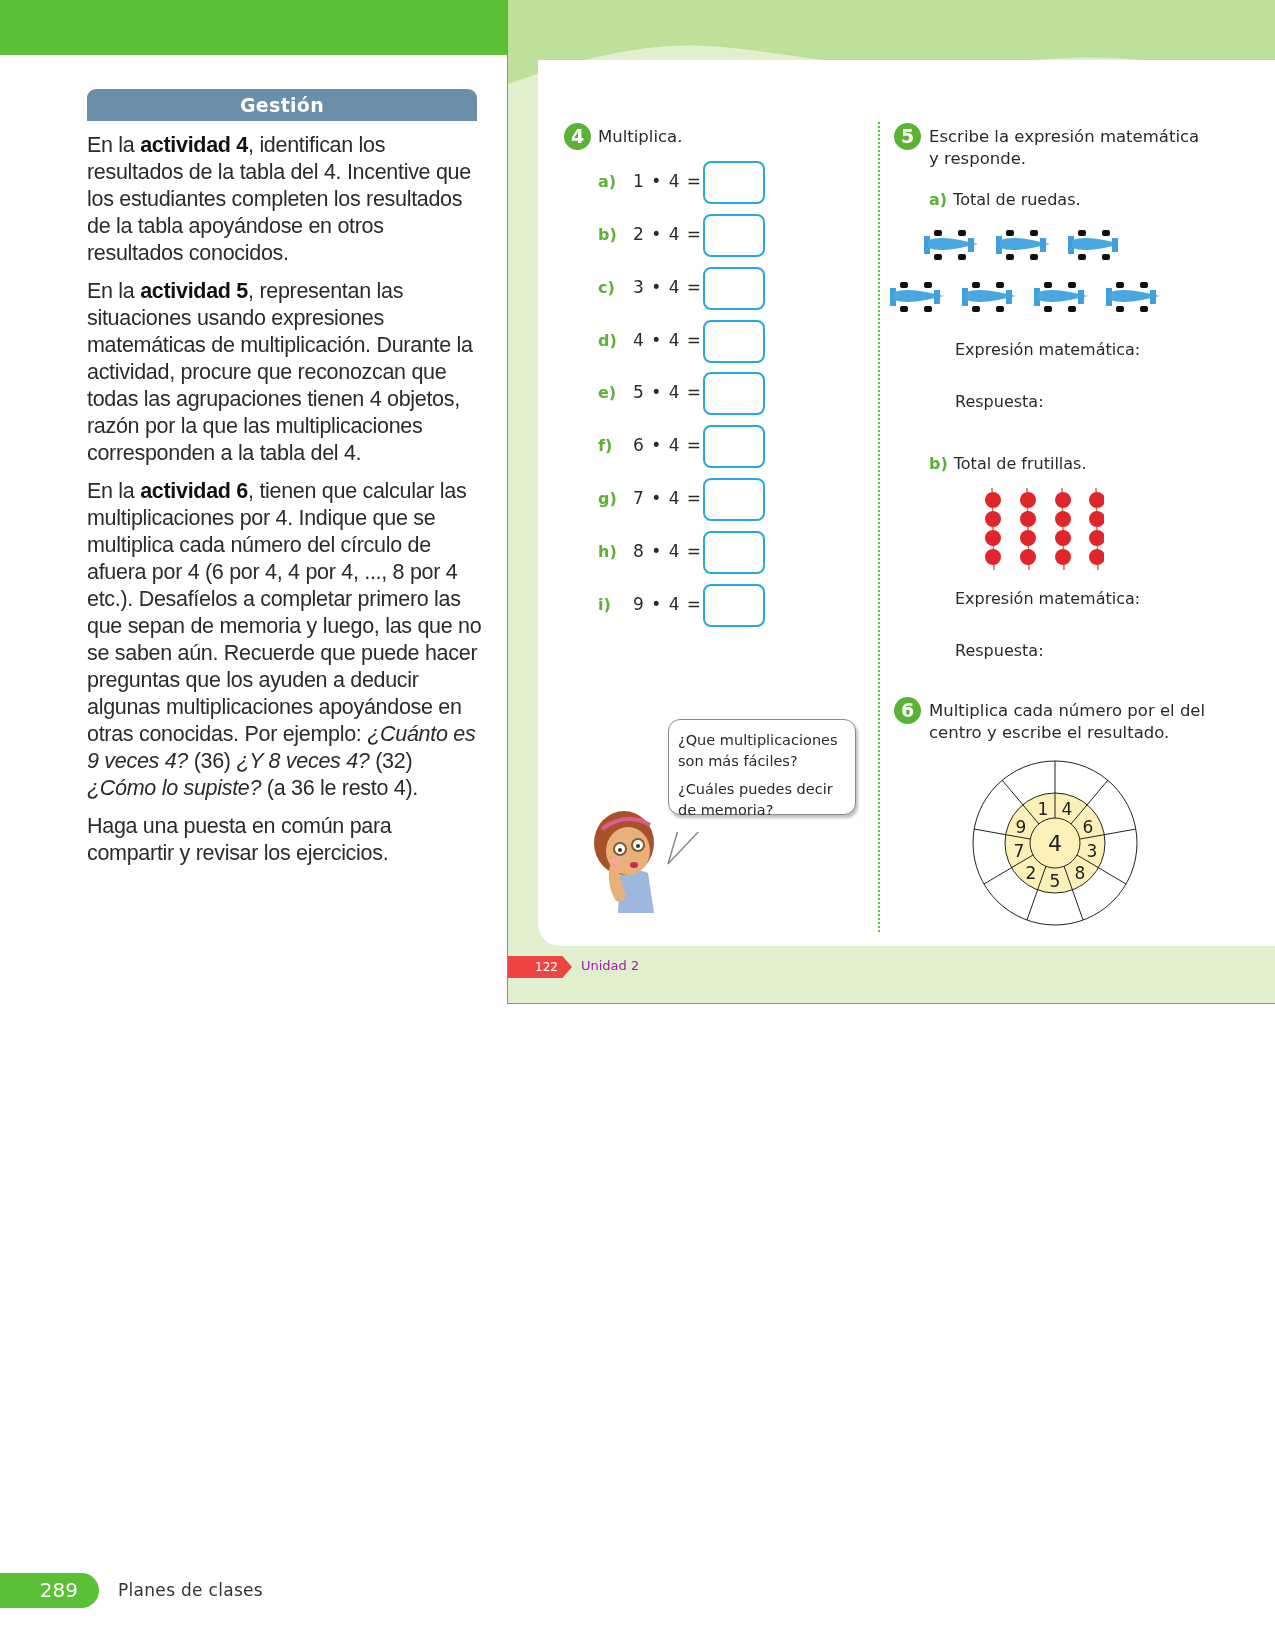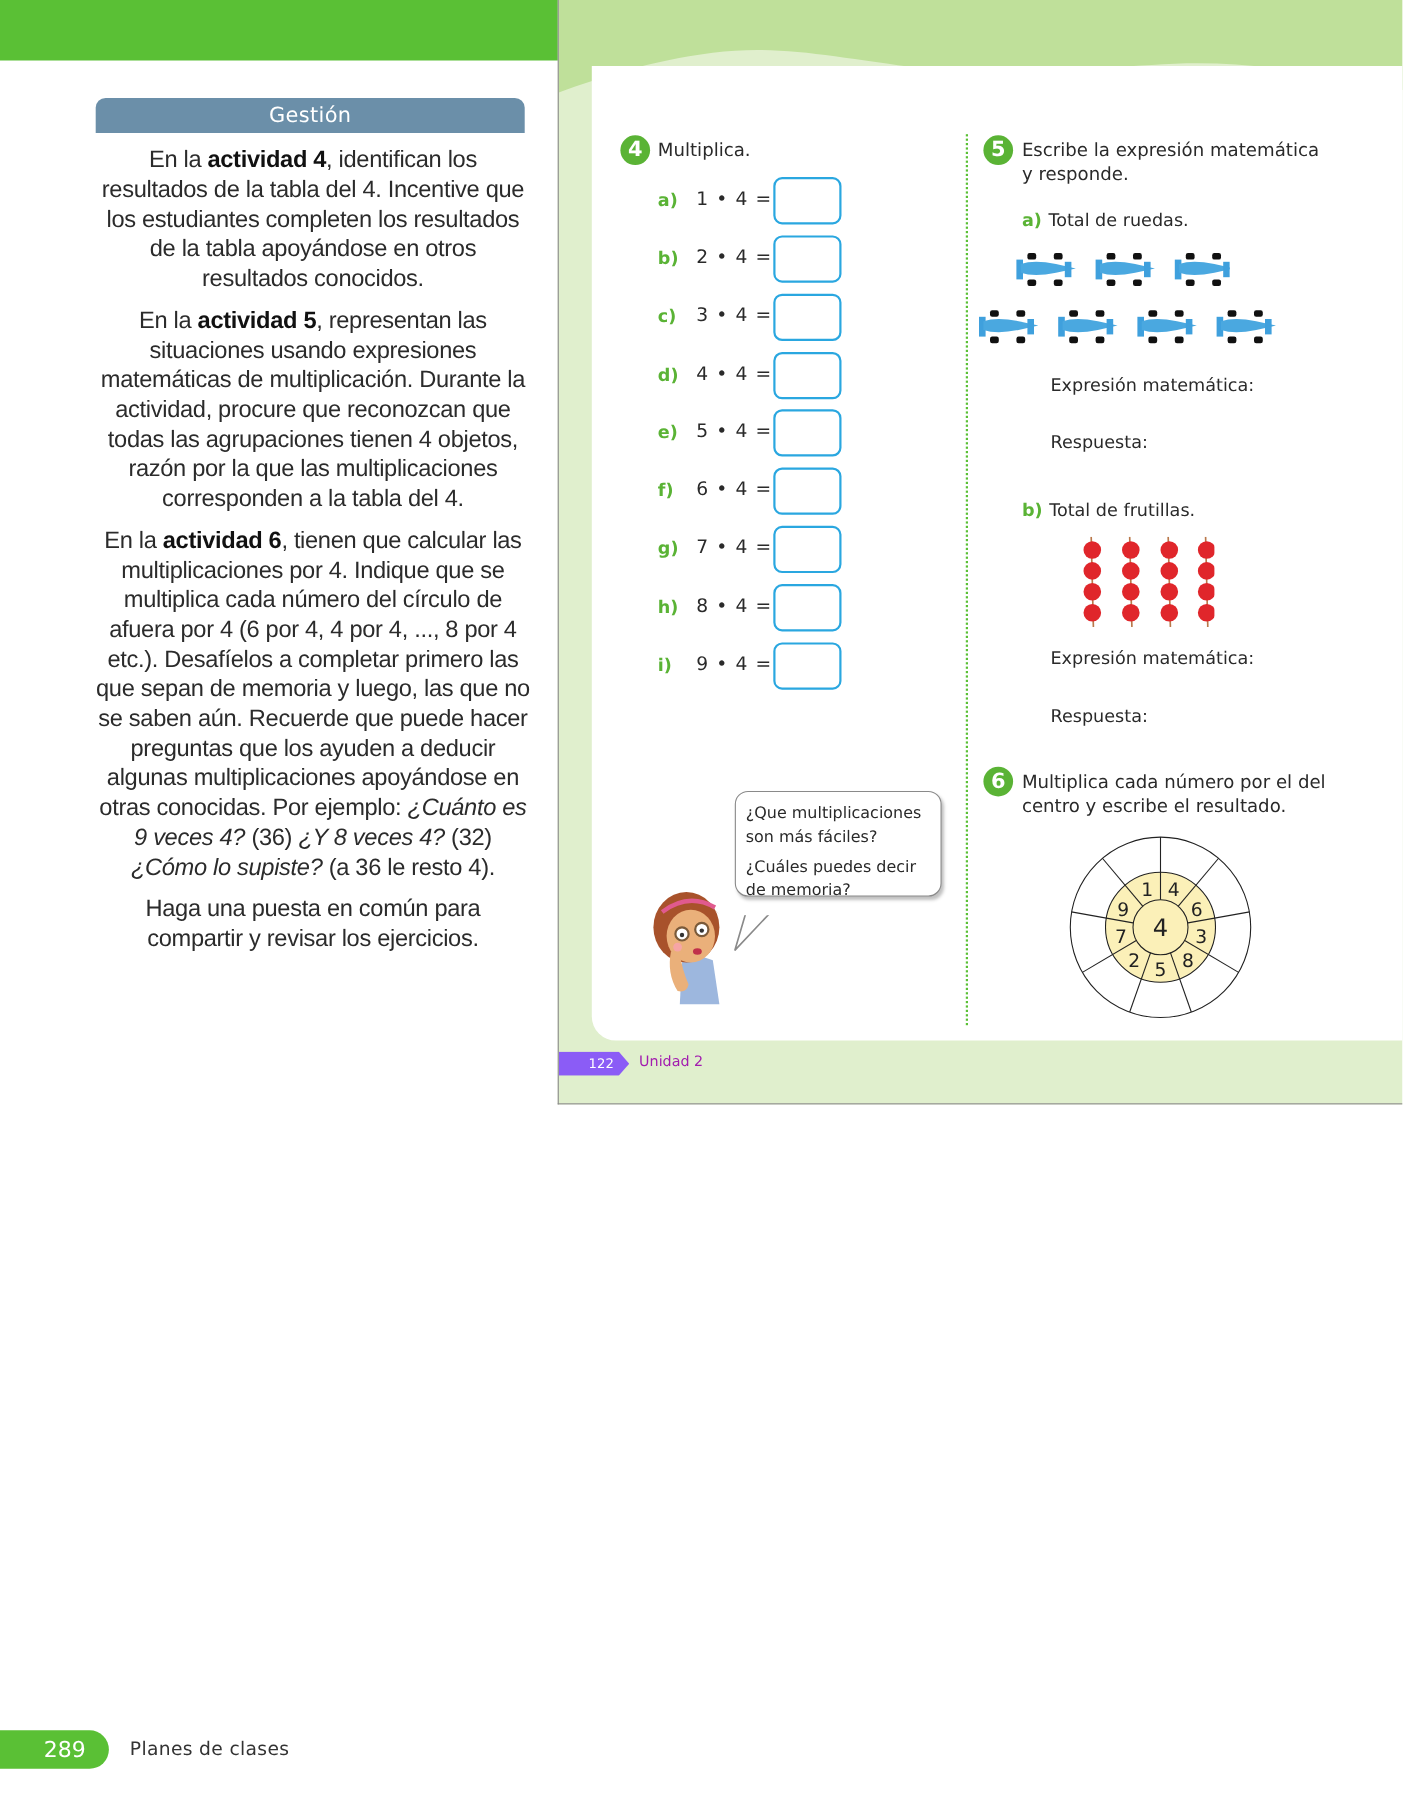--- a/index.html
+++ b/index.html
@@ -6,28 +6,28 @@
   html, body { width: 1275px; height: 1650px; background: #ffffff; overflow: hidden; }
   body { position: relative; font-family: "DejaVu Sans", sans-serif; color: #2a2a2a; }
 
   .top-bar { position: absolute; left: 0; top: 0; width: 510px; height: 55px; background: #5ac035; }
 
   
   .gestion-header {
     position: absolute; left: 87px; top: 89px; width: 390px; height: 32px;
     background: #6b8fa9; border-radius: 9px 9px 0 0;
     color: #fff; text-align: center; font-size: 19px; line-height: 32px;
-    font-family: "DejaVu Sans", sans-serif; letter-spacing: 0.3px;
+    font-family: "DejaVu Sans", sans-serif; letter-spacing: 0.3px; font-weight: bold;
   }
   .gestion-body {
     position: absolute; left: 87px; top: 132px; width: 395px;
     font-family: "Liberation Sans", sans-serif; font-size: 21.5px; line-height: 27px;
     color: #2b2b2b; letter-spacing: -0.3px;
   }
-  .gestion-body p { margin-bottom: 11px; text-align: center; }
+  .gestion-body p { margin-bottom: 11px; }
   .gestion-body b { font-weight: bold; color: #111; }
   .gestion-body i { font-style: italic; }
 
   
   .student-page {
     position: absolute; left: 507px; top: 0; width: 768px; height: 1004px;
     background: #e0efcd; border-left: 1px solid #8c8c8c; border-bottom: 1px solid #8c8c8c;
     overflow: hidden;
   }
   .page-wave { position: absolute; left: 0; top: 0; width: 768px; height: 90px; }
@@ -67,21 +67,21 @@
     box-shadow: 2px 3px 3px rgba(0,0,0,0.25);
     padding: 10px 8px 0 9px; font-size: 14.5px; line-height: 21px; color: #2a2a2a;
   }
   .speech-bubble p { margin-bottom: 7px; }
   .girl { position: absolute; left: 82px; top: 805px; }
 
   .wheel { position: absolute; left: 462px; top: 758px; }
 
   .page-tab {
     position: absolute; left: 0; top: 956px; width: 64px; height: 22px;
-    background: #8b5cf6; color: #fff; font-size: 12px; line-height: 22px;
+    background: #ef4444; color: #fff; font-size: 12px; line-height: 22px;
     text-align: right; padding-right: 14px;
     clip-path: polygon(0 0, 85% 0, 100% 50%, 85% 100%, 0 100%);
   }
   .unit-label { position: absolute; left: 73px; top: 958px; font-size: 13px; color: #a21caf; }
 
   .footer-tab {
     position: absolute; left: 0; top: 1573px; width: 99px; height: 35px;
     background: #5ac035; border-radius: 0 18px 18px 0;
     color: #fff; font-size: 20px; line-height: 35px; text-align: right; padding-right: 21px;
   }

